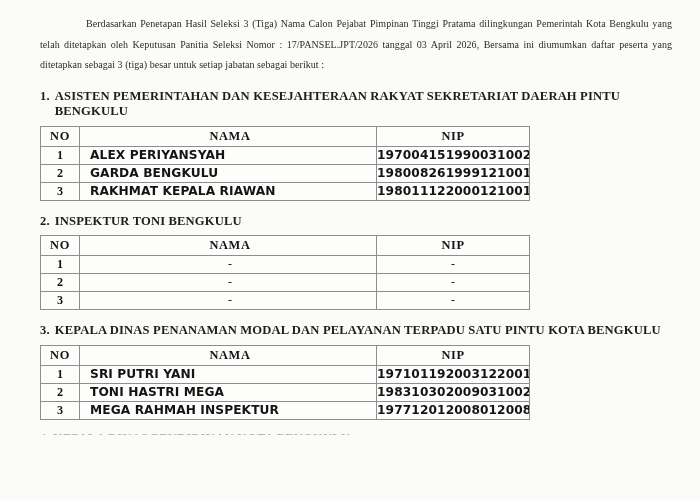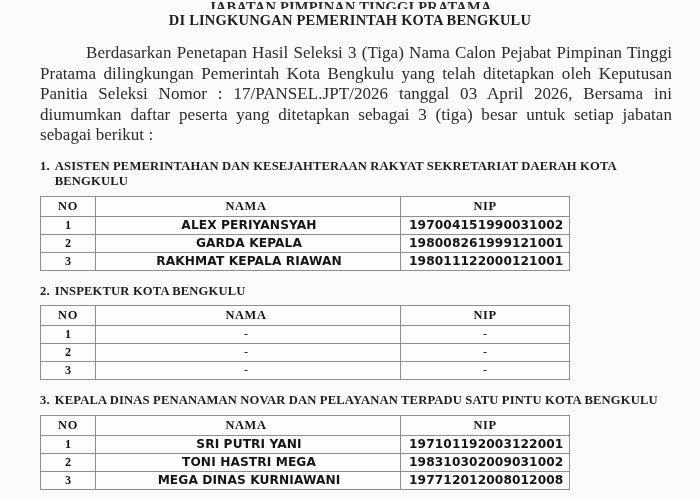--- a/index.html
+++ b/index.html
@@ -42,21 +42,21 @@
     font-weight: bold;
     font-size: 14.5px;
     letter-spacing: 0.2px;
     margin: 3px 0 0 0;
     color: #1d1d1d;
   }
 
   
   .body-para {
     margin: 14px 28px 0 40px;
-    font-size: 17px;
+    font-size: 10px;
     line-height: 20.5px;
     text-align: justify;
     text-indent: 46px;
     color: #2b2b2b;
     letter-spacing: 0.05px;
   }
 
   
   .section {
     margin-top: 13px;
@@ -85,34 +85,34 @@
     width: 484px;
     margin: 6px 0 0 40px;
     table-layout: fixed;
     background: #fdfdfc;
   }
   table.list-table th,
   table.list-table td {
     border: 1px solid #8e8e8e;
     font-size: 12.2px;
     height: 17px;
-    padding: 0 8px;
+    padding: 0 0;
     color: #141414;
     overflow: hidden;
     white-space: nowrap;
   }
   table.list-table th {
     font-weight: bold;
     text-align: center;
     letter-spacing: 0.6px;
     font-size: 12.4px;
     height: 19px;
   }
   .col-no   { width: 38px;  text-align: center; font-weight: bold; }
-  .col-nama { width: 292px; text-align: center; padding-left: 10px !important;
+  .col-nama { width: 292px; text-align: left; padding-left: 10px !important;
               font-family: "DejaVu Sans", "Liberation Sans", sans-serif;
               font-size: 11px; font-weight: bold; letter-spacing: 0.1px; }
   .col-nip  { width: 152px; text-align: center;
               font-family: "DejaVu Sans", "Liberation Sans", sans-serif;
               font-size: 11px; font-weight: bold; letter-spacing: 0.1px; }
   .col-nama.empty, .col-nip.empty {
     text-align: center;
     font-family: "Liberation Serif", serif;
     font-weight: normal;
     font-size: 12px;
@@ -130,64 +130,60 @@
     height: 4px;
     overflow: hidden;
     opacity: 0.35;
   }
 </style>
 </head>
 <body>
 
 <div class="page">
 
-  <div class="title-block">
-    <div class="doc-title-line1">JABATAN PIMPINAN TINGGI PRATAMA</div>
-    <div class="doc-title-line2">DI LINGKUNGAN PEMERINTAH KOTA BENGKULU</div>
-  </div>
 
   <p class="body-para">Berdasarkan Penetapan Hasil Seleksi 3 (Tiga) Nama Calon Pejabat Pimpinan Tinggi Pratama dilingkungan Pemerintah Kota Bengkulu yang telah ditetapkan oleh Keputusan Panitia Seleksi Nomor : 17/PANSEL.JPT/2026 tanggal 03 April 2026, Bersama ini diumumkan daftar peserta yang ditetapkan sebagai 3 (tiga) besar untuk setiap jabatan sebagai berikut :</p>
 
   <div class="section">
     <div class="section-heading">
       <span class="section-num">1.</span>
-      <span class="section-text">ASISTEN PEMERINTAHAN DAN KESEJAHTERAAN RAKYAT SEKRETARIAT DAERAH KOTA BENGKULU</span>
+      <span class="section-text">ASISTEN PEMERINTAHAN DAN KESEJAHTERAAN RAKYAT SEKRETARIAT DAERAH PINTU BENGKULU</span>
     </div>
     <table class="list-table">
       <thead>
         <tr>
           <th class="col-no">NO</th>
           <th class="col-nama" style="text-align:center;padding-left:4px !important;font-family:'Liberation Serif',serif;font-size:12.4px">NAMA</th>
           <th class="col-nip" style="font-family:'Liberation Serif',serif;font-size:12.4px">NIP</th>
         </tr>
       </thead>
       <tbody>
         <tr>
           <td class="col-no">1</td>
           <td class="col-nama">ALEX PERIYANSYAH</td>
           <td class="col-nip">197004151990031002</td>
         </tr>
         <tr>
           <td class="col-no">2</td>
-          <td class="col-nama">GARDA KEPALA</td>
+          <td class="col-nama">GARDA BENGKULU</td>
           <td class="col-nip">198008261999121001</td>
         </tr>
         <tr>
           <td class="col-no">3</td>
           <td class="col-nama">RAKHMAT KEPALA RIAWAN</td>
           <td class="col-nip">198011122000121001</td>
         </tr>
       </tbody>
     </table>
   </div>
 
   <div class="section">
     <div class="section-heading">
       <span class="section-num">2.</span>
-      <span class="section-text">INSPEKTUR KOTA BENGKULU</span>
+      <span class="section-text">INSPEKTUR TONI BENGKULU</span>
     </div>
     <table class="list-table">
       <thead>
         <tr>
           <th class="col-no">NO</th>
           <th class="col-nama" style="text-align:center;padding-left:4px !important;font-family:'Liberation Serif',serif;font-size:12.4px">NAMA</th>
           <th class="col-nip" style="font-family:'Liberation Serif',serif;font-size:12.4px">NIP</th>
         </tr>
       </thead>
       <tbody>
@@ -206,21 +202,21 @@
           <td class="col-nama empty">-</td>
           <td class="col-nip empty">-</td>
         </tr>
       </tbody>
     </table>
   </div>
 
   <div class="section">
     <div class="section-heading">
       <span class="section-num">3.</span>
-      <span class="section-text">KEPALA DINAS PENANAMAN NOVAR DAN PELAYANAN TERPADU SATU PINTU KOTA BENGKULU</span>
+      <span class="section-text">KEPALA DINAS PENANAMAN MODAL DAN PELAYANAN TERPADU SATU PINTU KOTA BENGKULU</span>
     </div>
     <table class="list-table">
       <thead>
         <tr>
           <th class="col-no">NO</th>
           <th class="col-nama" style="text-align:center;padding-left:4px !important;font-family:'Liberation Serif',serif;font-size:12.4px">NAMA</th>
           <th class="col-nip" style="font-family:'Liberation Serif',serif;font-size:12.4px">NIP</th>
         </tr>
       </thead>
       <tbody>
@@ -229,21 +225,21 @@
           <td class="col-nama">SRI PUTRI YANI</td>
           <td class="col-nip">197101192003122001</td>
         </tr>
         <tr>
           <td class="col-no">2</td>
           <td class="col-nama">TONI HASTRI MEGA</td>
           <td class="col-nip">198310302009031002</td>
         </tr>
         <tr>
           <td class="col-no">3</td>
-          <td class="col-nama">MEGA DINAS KURNIAWANI</td>
+          <td class="col-nama">MEGA RAHMAH INSPEKTUR</td>
           <td class="col-nip">197712012008012008</td>
         </tr>
       </tbody>
     </table>
   </div>
 
   <div class="clipped-section">4. KEPALA DINAS PENDIDIKAN KOTA BENGKULU</div>
 
 </div>
 

